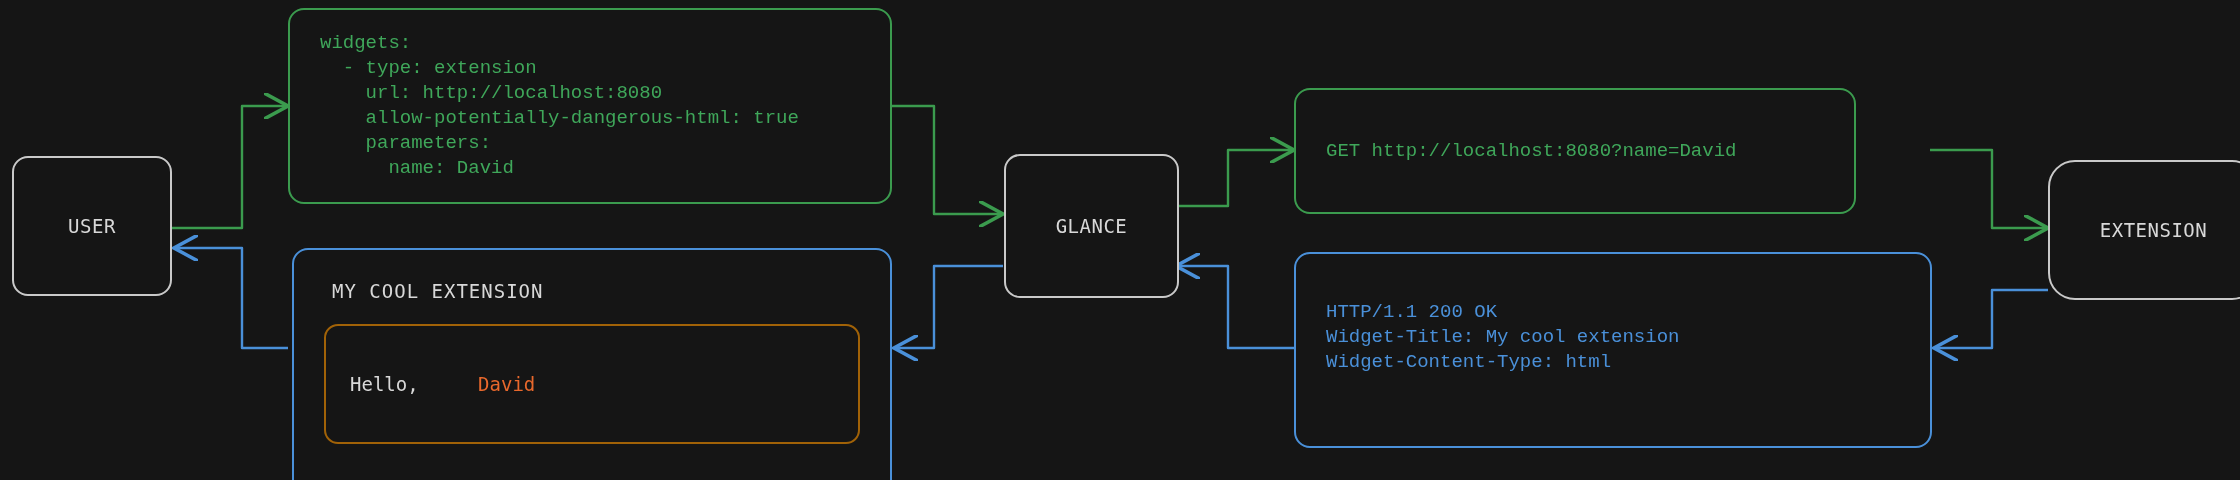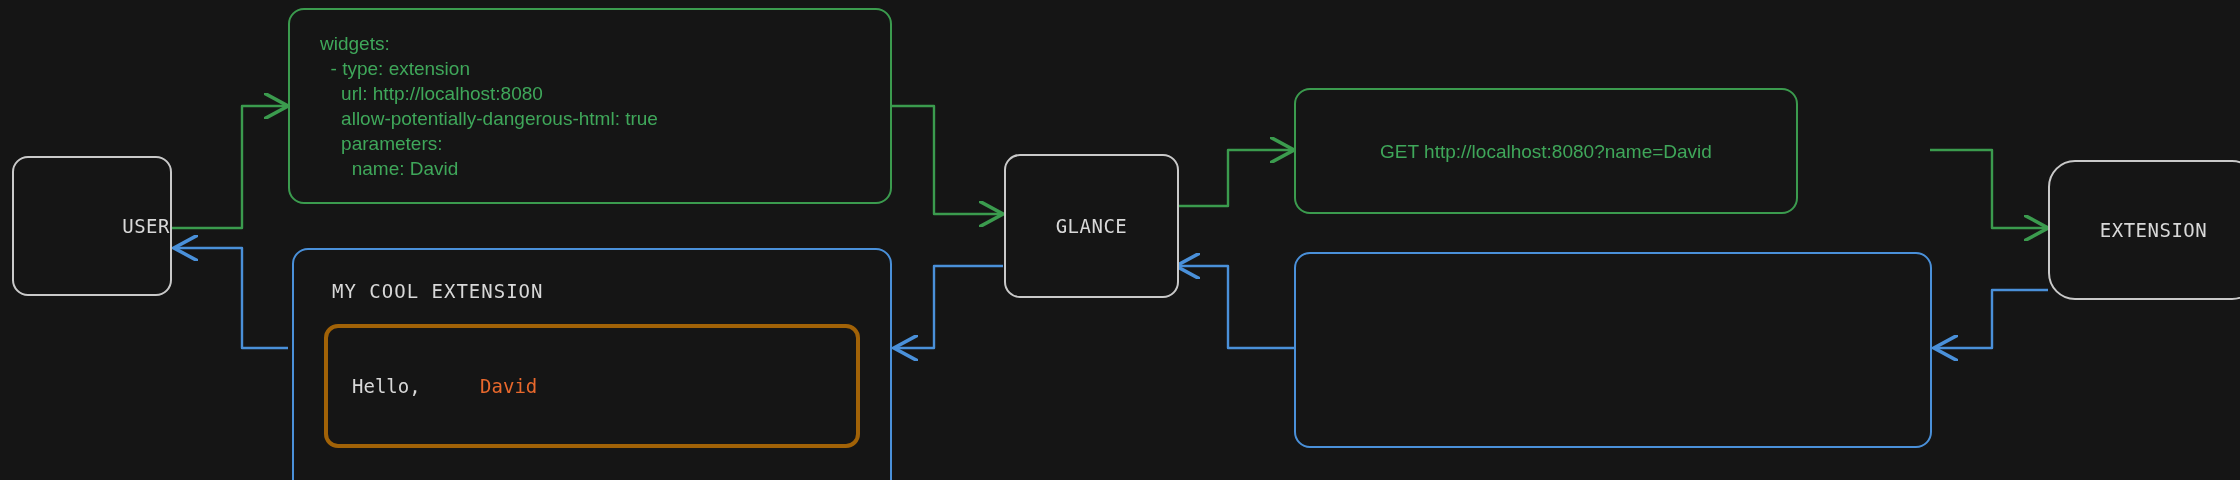--- a/index.html
+++ b/index.html
@@ -49,41 +49,41 @@
     border-style: solid;
     padding: 26px 30px;
     display: flex;
     flex-direction: column;
     justify-content: center;
   }
   .panel.green { border-color: #3b9b4e; }
   .panel.blue  { border-color: #4a90d9; }
 
   .code {
-    font-family: Liberation Sans, sans-serif;
+    font-family: Liberation Mono, monospace;
     font-size: 19px;
     line-height: 25px;
     white-space: pre;
     margin: 0;
   }
   .code.green { color: #3fa75a; }
   .code.blue  { color: #4a90d9; }
 
   .blank-line { display: block; height: 25px; }
 
   
   .widget-title {
     color: #d8d8d8;
     font-family: "DejaVu Sans Mono", "Liberation Mono", monospace;
     font-size: 19px;
     letter-spacing: 1px;
     margin: 0 0 22px 8px;
   }
   .widget-body {
-    border: 4px solid #a16207;
+    border: 2px solid #a16207;
     border-radius: 14px;
     padding: 28px 24px;
     display: flex;
     align-items: center;
     min-height: 60px;
   }
   .widget-text {
     font-family: "DejaVu Sans Mono", "Liberation Mono", monospace;
     font-size: 19px;
     color: #d8d8d8;
@@ -119,46 +119,49 @@
       <path stroke="#4a90d9" marker-end="url(#arrow-blue)" d="M 2048 290 L 1992 290 L 1992 348 L 1934 348"></path>
 
       <path stroke="#4a90d9" marker-end="url(#arrow-blue)" d="M 1294 348 L 1228 348 L 1228 266 L 1176 266"></path>
 
       <path stroke="#4a90d9" marker-end="url(#arrow-blue)" d="M 1003 266 L 934 266 L 934 348 L 894 348"></path>
 
       <path stroke="#4a90d9" marker-end="url(#arrow-blue)" d="M 288 348 L 242 348 L 242 248 L 174 248"></path>
     </g>
   </svg>
 
-  <div class="node role" style="left:12px; top:156px; width:160px; height:140px;justify-content:flex-end;">
+  <div class="node role" style="left:12px; top:156px; width:160px; height:140px;">
     <span class="role-label">USER</span>
   </div>
 
   <div class="node panel green" style="left:288px; top:8px; width:604px; height:196px;">
     <pre class="code green">widgets:
   - type: extension
     url: http://localhost:8080
     allow-potentially-dangerous-html: true
     parameters:
       name: David</pre>
   </div>
 
   <div class="node role" style="left:1004px; top:154px; width:175px; height:144px;">
     <span class="role-label">GLANCE</span>
   </div>
 
-  <div class="node panel green" style="left:1294px; top:88px; width:504px; height:126px;text-align:center;">
+  <div class="node panel green" style="left:1294px; top:88px; width:562px; height:126px;">
     <pre class="code green">GET http://localhost:8080?name=David</pre>
   </div>
 
   <div class="node role" style="left:2048px; top:160px; width:211px; height:140px;border-radius:27px;">
     <span class="role-label">EXTENSION</span>
   </div>
 
   <div class="node panel blue" style="left:1294px; top:252px; width:638px; height:196px;">
+    <pre class="code blue">HTTP/1.1 200 OK
+Widget-Title: My cool extension
+Widget-Content-Type: html</pre>
     <span class="blank-line"></span>
   </div>
 
   <div class="node panel blue" style="left:292px; top:248px; width:600px; height:256px; justify-content:flex-start; padding-top:30px;">
     <div class="widget-title">MY COOL EXTENSION</div>
     <div class="widget-body">
       <span class="widget-text">Hello, </span>
         <span class="widget-text accent">David</span>
     </div>
   </div>

